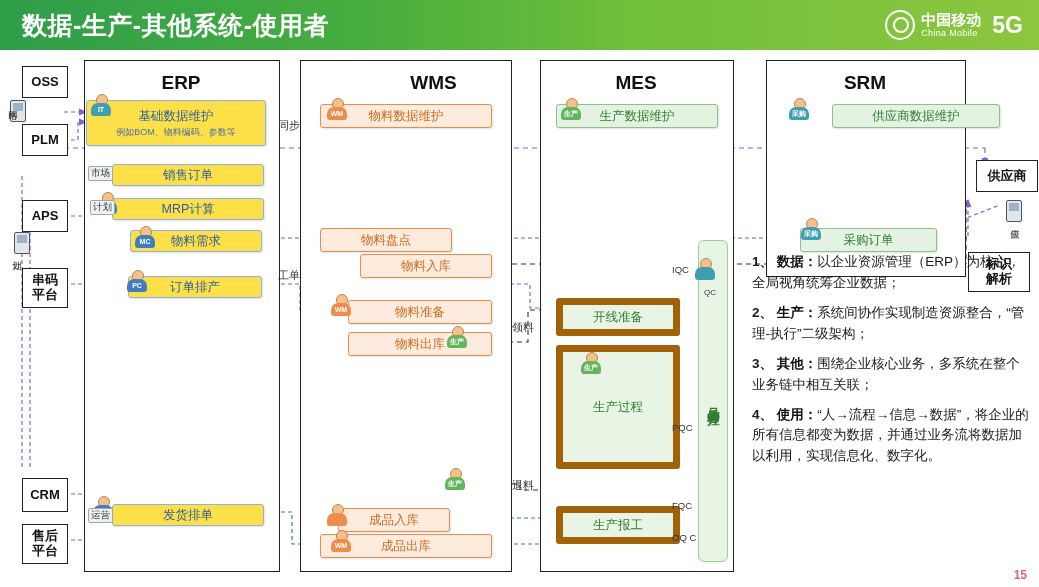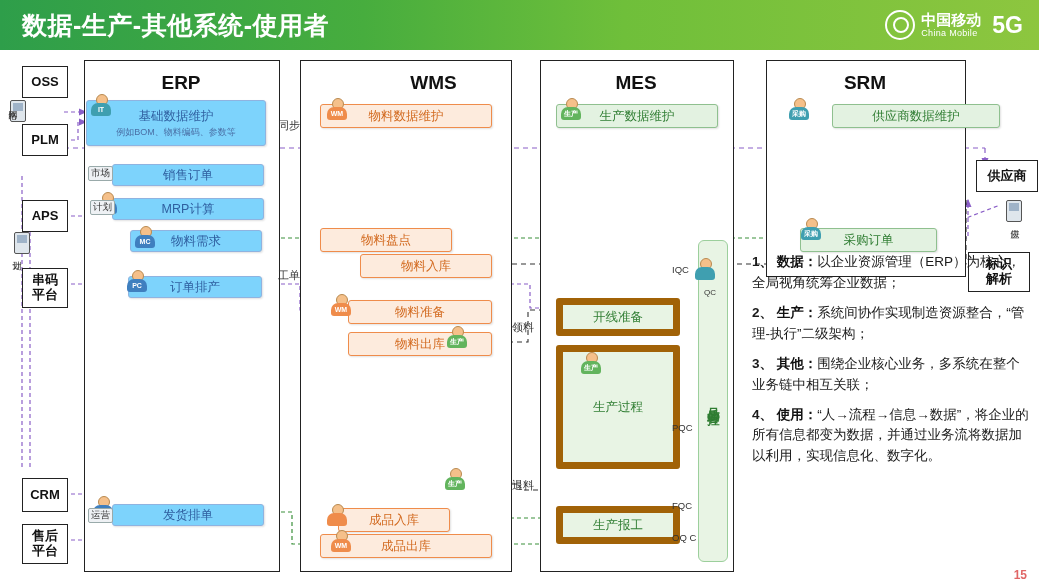--- a/index.html
+++ b/index.html
@@ -20,21 +20,21 @@
   
   .col{position:absolute;border:1px solid #222;background:#fff;}
   .col-title{position:absolute;width:100%;text-align:center;font-size:19px;font-weight:bold;color:#111;}
 
   .sysbox{position:absolute;border:1px solid #222;background:#fff;text-align:center;
     font-size:13px;font-weight:bold;color:#111;display:flex;align-items:center;justify-content:center;line-height:1.15;}
 
   
   .pill{position:absolute;border:1px solid #ef8c4b;background:#fdebdd;border-radius:3px;
     color:#d2691e;font-size:12.5px;display:flex;align-items:center;justify-content:center;box-shadow:1px 1px 2px rgba(0,0,0,.12);}
-  .pill.blue{border-color:#8fb3e0;background:#7dd3fc;color:#2f5fa0;}
+  .pill.blue{border-color:#8fb3e0;background:#fde047;color:#2f5fa0;}
   .pill.green{border-color:#8fc08f;background:#e3f2e1;color:#2f7d32;}
   .pill.sub{flex-direction:column;}
   .pill .p1{font-size:12.5px;}
   .pill .p2{font-size:9px;color:#4a6fa5;margin-top:1px;}
 
   
   .gblock{position:absolute;border:7px solid #a16207;background:#e8f4e4;border-radius:3px;color:#2f7d32;
     font-size:12.5px;display:flex;align-items:center;justify-content:center;}
   .vblock{position:absolute;border:1px solid #9ccf9c;background:#e8f4e4;border-radius:6px;color:#2f7d32;
     font-size:12.5px;display:flex;align-items:center;justify-content:center;}

